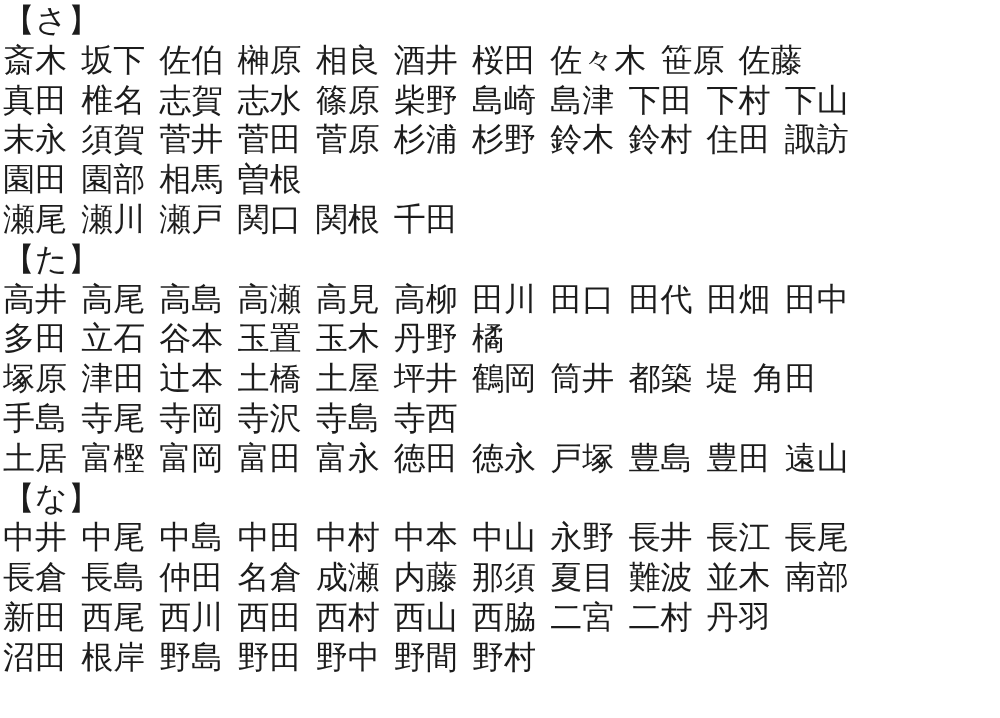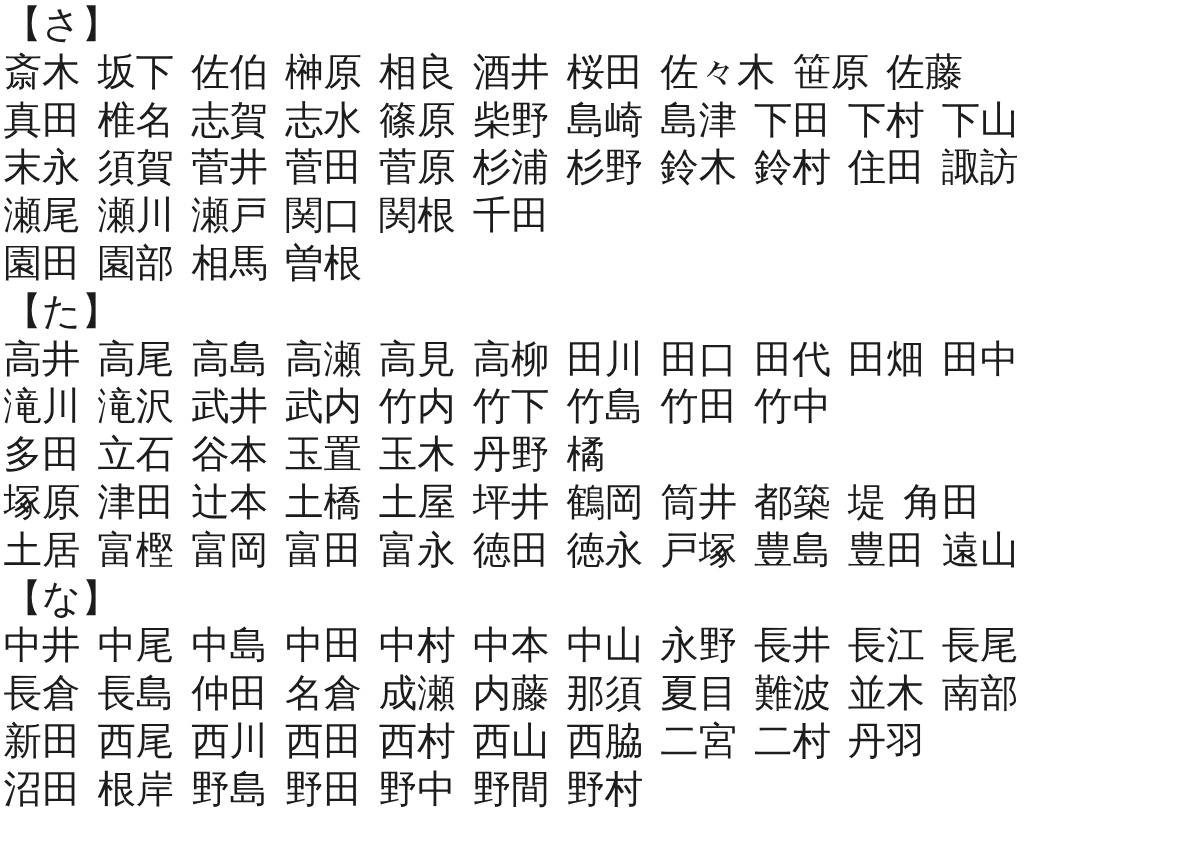--- a/index.html
+++ b/index.html
@@ -32,26 +32,26 @@
   }
 </style>
 </head>
 <body>
 
 <div class="page" data-name="surname-list" style="background: rgb(255, 255, 255); color: rgb(28, 28, 28);">
     <div class="line header" data-name="section-header">【さ】</div>
     <div class="line" data-name="surname-row"><span data-name="surname">斎木</span> <span data-name="surname">坂下</span> <span data-name="surname">佐伯</span> <span data-name="surname">榊原</span> <span data-name="surname">相良</span> <span data-name="surname">酒井</span> <span data-name="surname">桜田</span> <span data-name="surname">佐々木</span> <span data-name="surname">笹原</span> <span data-name="surname">佐藤</span></div>
     <div class="line" data-name="surname-row"><span data-name="surname">真田</span> <span data-name="surname">椎名</span> <span data-name="surname">志賀</span> <span data-name="surname">志水</span> <span data-name="surname">篠原</span> <span data-name="surname">柴野</span> <span data-name="surname">島崎</span> <span data-name="surname">島津</span> <span data-name="surname">下田</span> <span data-name="surname">下村</span> <span data-name="surname">下山</span></div>
     <div class="line" data-name="surname-row"><span data-name="surname">末永</span> <span data-name="surname">須賀</span> <span data-name="surname">菅井</span> <span data-name="surname">菅田</span> <span data-name="surname">菅原</span> <span data-name="surname">杉浦</span> <span data-name="surname">杉野</span> <span data-name="surname">鈴木</span> <span data-name="surname">鈴村</span> <span data-name="surname">住田</span> <span data-name="surname">諏訪</span></div>
+    <div class="line" data-name="surname-row"><span data-name="surname">園田</span> <span data-name="surname">園部</span> <span data-name="surname">相馬</span> <span data-name="surname">曽根</span></div>
     <div class="line" data-name="surname-row"><span data-name="surname">瀬尾</span> <span data-name="surname">瀬川</span> <span data-name="surname">瀬戸</span> <span data-name="surname">関口</span> <span data-name="surname">関根</span> <span data-name="surname">千田</span></div>
-    <div class="line" data-name="surname-row"><span data-name="surname">園田</span> <span data-name="surname">園部</span> <span data-name="surname">相馬</span> <span data-name="surname">曽根</span></div>
     <div class="line header" data-name="section-header">【た】</div>
     <div class="line" data-name="surname-row"><span data-name="surname">高井</span> <span data-name="surname">高尾</span> <span data-name="surname">高島</span> <span data-name="surname">高瀬</span> <span data-name="surname">高見</span> <span data-name="surname">高柳</span> <span data-name="surname">田川</span> <span data-name="surname">田口</span> <span data-name="surname">田代</span> <span data-name="surname">田畑</span> <span data-name="surname">田中</span></div>
-    <div class="line" data-name="surname-row"><span data-name="surname">滝川</span> <span data-name="surname">滝沢</span> <span data-name="surname">武井</span> <span data-name="surname">武内</span> <span data-name="surname">竹内</span> <span data-name="surname">竹下</span> <span data-name="surname">竹島</span> <span data-name="surname">竹田</span> <span data-name="surname">竹中</span></div>
     <div class="line" data-name="surname-row"><span data-name="surname">多田</span> <span data-name="surname">立石</span> <span data-name="surname">谷本</span> <span data-name="surname">玉置</span> <span data-name="surname">玉木</span> <span data-name="surname">丹野</span> <span data-name="surname">橘</span></div>
     <div class="line" data-name="surname-row"><span data-name="surname">塚原</span> <span data-name="surname">津田</span> <span data-name="surname">辻本</span> <span data-name="surname">土橋</span> <span data-name="surname">土屋</span> <span data-name="surname">坪井</span> <span data-name="surname">鶴岡</span> <span data-name="surname">筒井</span> <span data-name="surname">都築</span> <span data-name="surname">堤</span> <span data-name="surname">角田</span></div>
+    <div class="line" data-name="surname-row"><span data-name="surname">手島</span> <span data-name="surname">寺尾</span> <span data-name="surname">寺岡</span> <span data-name="surname">寺沢</span> <span data-name="surname">寺島</span> <span data-name="surname">寺西</span></div>
     <div class="line" data-name="surname-row"><span data-name="surname">土居</span> <span data-name="surname">富樫</span> <span data-name="surname">富岡</span> <span data-name="surname">富田</span> <span data-name="surname">富永</span> <span data-name="surname">徳田</span> <span data-name="surname">徳永</span> <span data-name="surname">戸塚</span> <span data-name="surname">豊島</span> <span data-name="surname">豊田</span> <span data-name="surname">遠山</span></div>
     <div class="line header" data-name="section-header">【な】</div>
     <div class="line" data-name="surname-row"><span data-name="surname">中井</span> <span data-name="surname">中尾</span> <span data-name="surname">中島</span> <span data-name="surname">中田</span> <span data-name="surname">中村</span> <span data-name="surname">中本</span> <span data-name="surname">中山</span> <span data-name="surname">永野</span> <span data-name="surname">長井</span> <span data-name="surname">長江</span> <span data-name="surname">長尾</span></div>
     <div class="line" data-name="surname-row"><span data-name="surname">長倉</span> <span data-name="surname">長島</span> <span data-name="surname">仲田</span> <span data-name="surname">名倉</span> <span data-name="surname">成瀬</span> <span data-name="surname">内藤</span> <span data-name="surname">那須</span> <span data-name="surname">夏目</span> <span data-name="surname">難波</span> <span data-name="surname">並木</span> <span data-name="surname">南部</span></div>
     <div class="line" data-name="surname-row"><span data-name="surname">新田</span> <span data-name="surname">西尾</span> <span data-name="surname">西川</span> <span data-name="surname">西田</span> <span data-name="surname">西村</span> <span data-name="surname">西山</span> <span data-name="surname">西脇</span> <span data-name="surname">二宮</span> <span data-name="surname">二村</span> <span data-name="surname">丹羽</span></div>
     <div class="line" data-name="surname-row"><span data-name="surname">沼田</span> <span data-name="surname">根岸</span> <span data-name="surname">野島</span> <span data-name="surname">野田</span> <span data-name="surname">野中</span> <span data-name="surname">野間</span> <span data-name="surname">野村</span></div>
   </div>
 
 </body></html>

